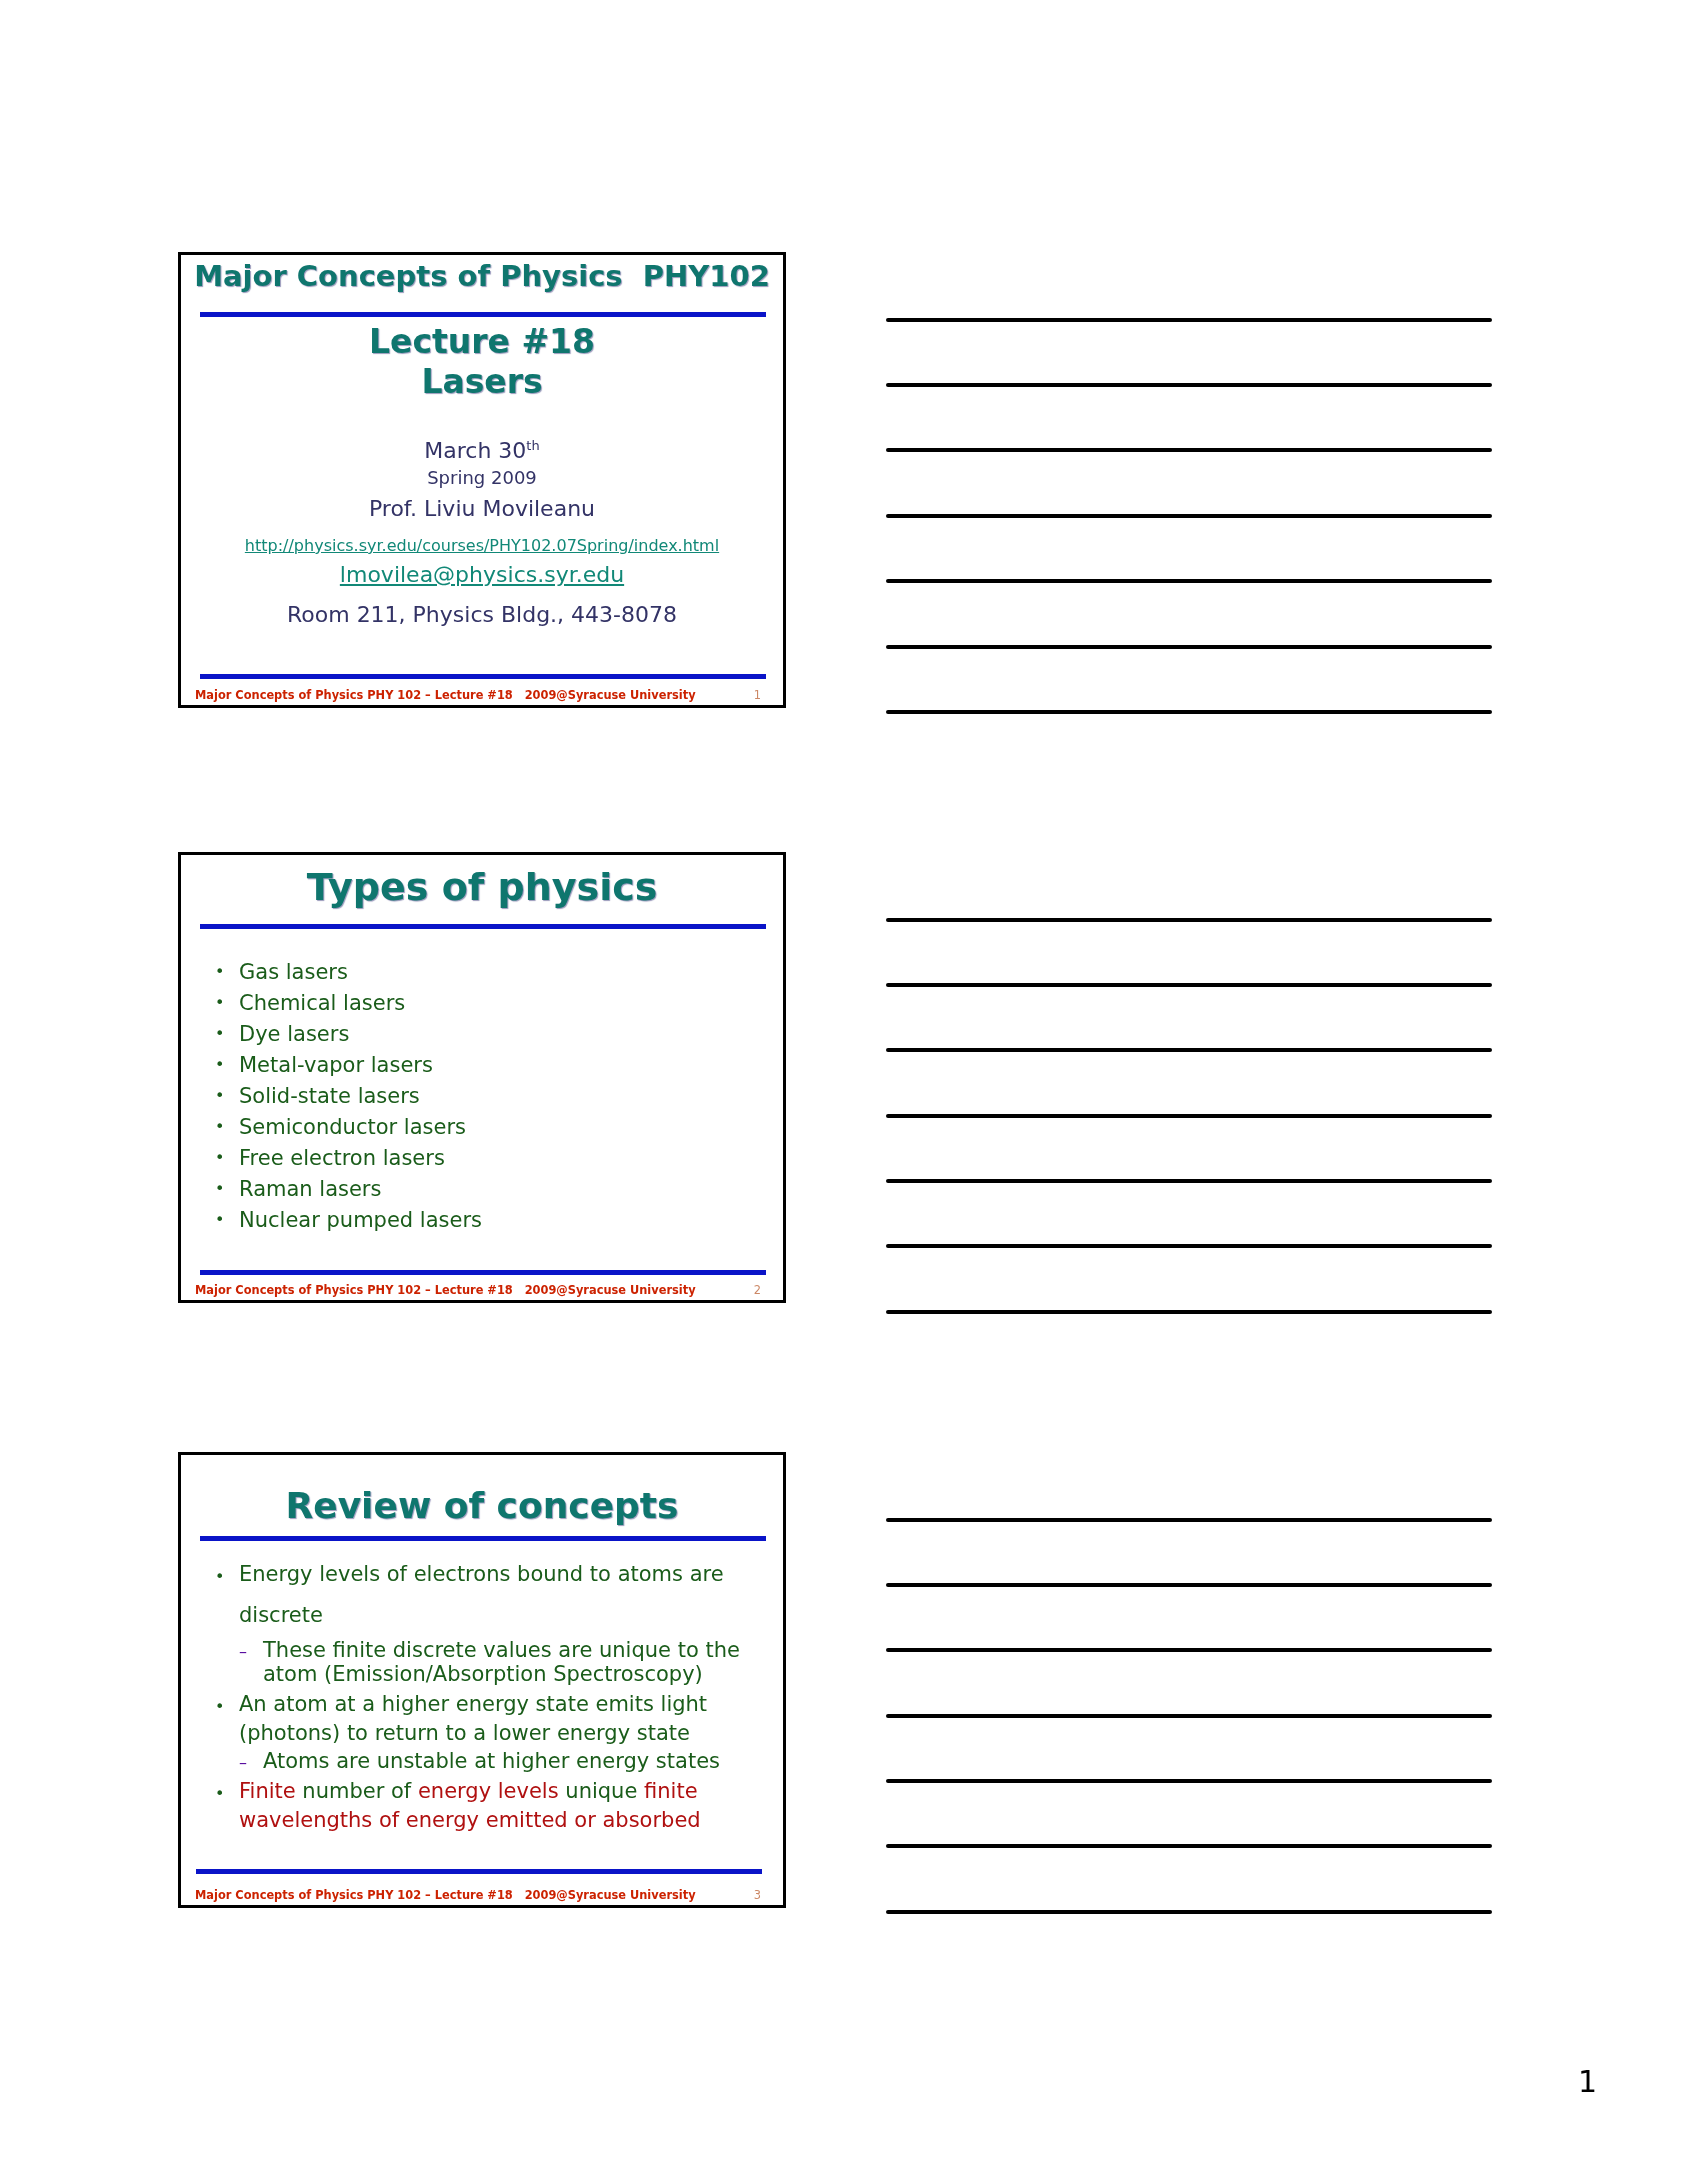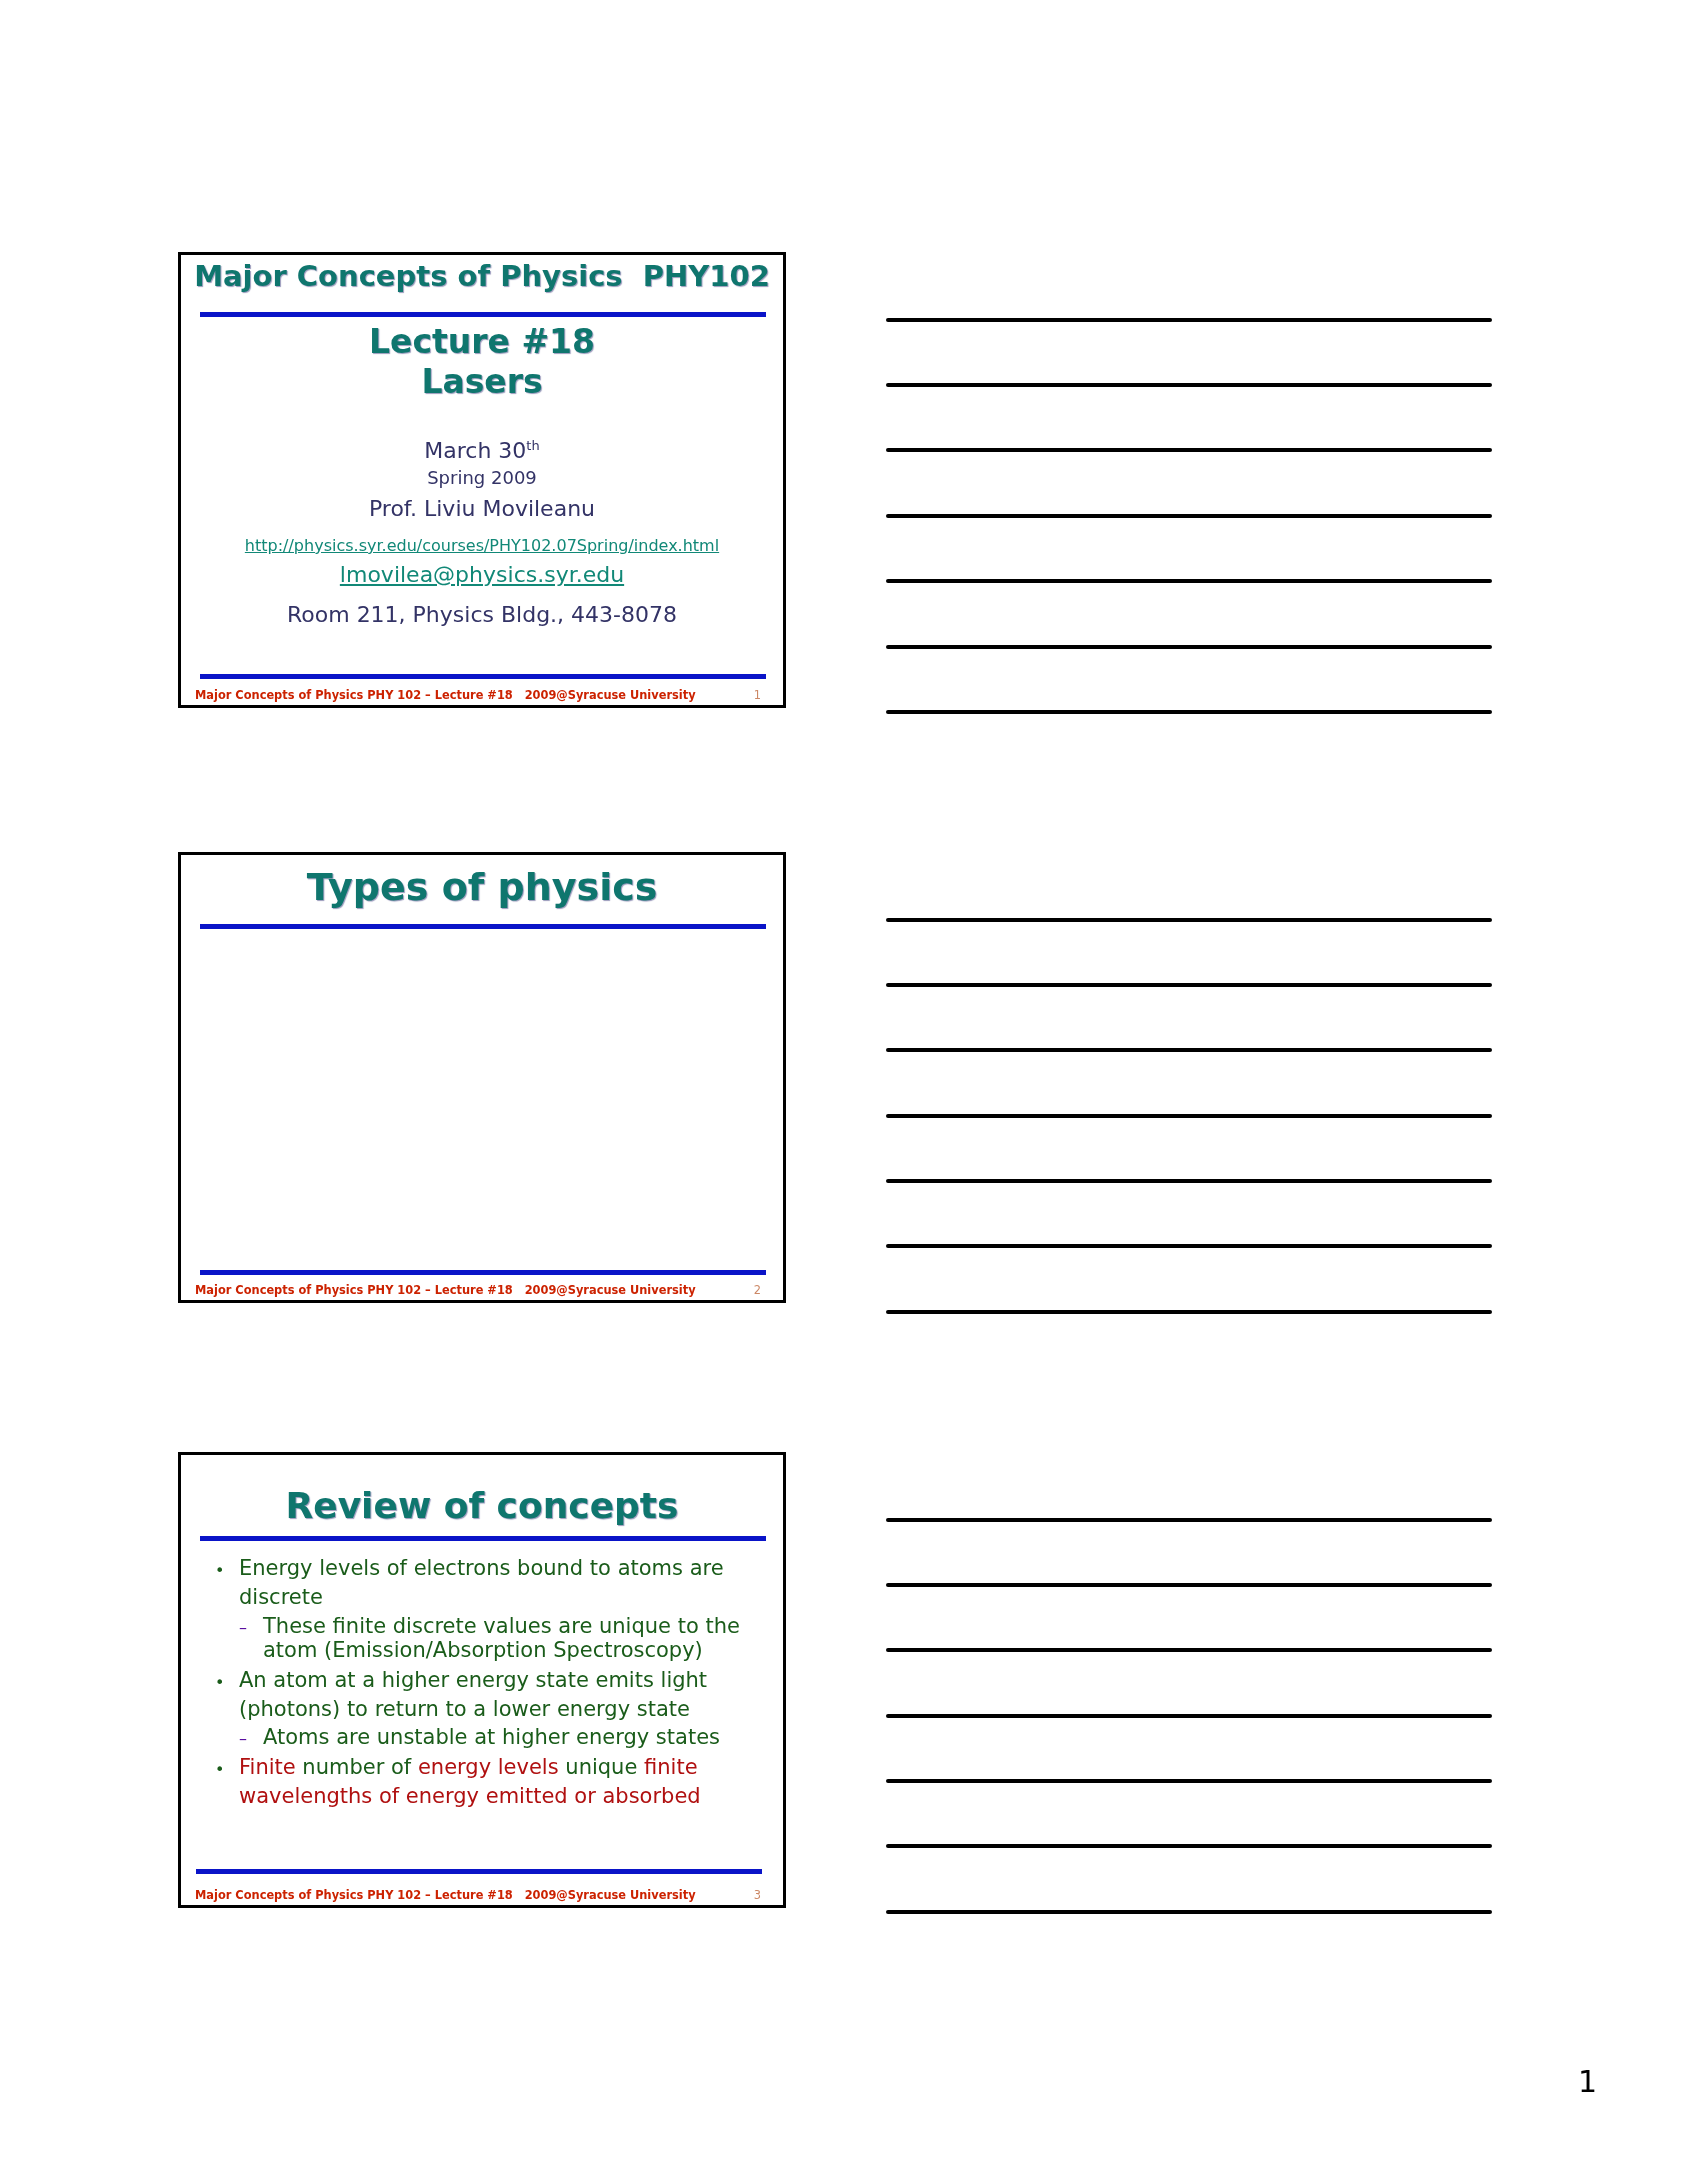--- a/index.html
+++ b/index.html
@@ -44,32 +44,43 @@
   <div class="rule" style="top:419px;"></div>
   <div class="footer">
     <span style="white-space:pre;">Major Concepts of Physics PHY 102 – Lecture #18   2009@Syracuse University</span>
     <span class="num">1</span>
   </div>
 </div>
 
 <div class="slide" style="top:852px;height:445px;">
   <div class="slide-title-main" style="position:absolute;top:10px;left:0;width:100%;font-size:38px;">Types of physics</div>
   <div class="rule" style="top:69px;"></div>
+  <ul class="bullets" style="top:105px;">
+    <li style="height:31px;">Gas lasers</li>
+    <li style="height:31px;">Chemical lasers</li>
+    <li style="height:31px;">Dye lasers</li>
+    <li style="height:31px;">Metal-vapor lasers</li>
+    <li style="height:31px;">Solid-state lasers</li>
+    <li style="height:31px;">Semiconductor lasers</li>
+    <li style="height:31px;">Free electron lasers</li>
+    <li style="height:31px;">Raman lasers</li>
+    <li style="height:31px;">Nuclear pumped lasers</li>
+  </ul>
   <div class="rule" style="top:415px;"></div>
   <div class="footer">
     <span style="white-space:pre;">Major Concepts of Physics PHY 102 – Lecture #18   2009@Syracuse University</span>
     <span class="num">2</span>
   </div>
 </div>
 
 <div class="slide" style="top:1452px;height:450px;">
   <div class="slide-title-main" style="position:absolute;top:30px;left:0;width:100%;font-size:36px;">Review of concepts</div>
   <div class="rule" style="top:81px;"></div>
   <ul class="bullets" style="top:99px;width:554px;">
-    <li style="line-height:29px;">Energy levels of electrons bound to atoms are discrete</li>
+    <li style="line-height:41px;">Energy levels of electrons bound to atoms are discrete</li>
     <li class="sub" style="line-height:24px;margin-top:2px;">These finite  discrete values are unique to the atom (Emission/Absorption Spectroscopy)</li>
     <li style="line-height:29px;margin-top:4px;">An atom at a higher energy state emits light (photons) to return to a lower energy state</li>
     <li class="sub" style="line-height:24px;margin-top:1px;">Atoms are unstable at higher energy states</li>
     <li style="line-height:29px;margin-top:4px;color:#b01010;">
       <span class="red">Finite</span><span style="color:#1a5c1a;"> number of </span><span class="red">energy levels</span><span style="color:#1a5c1a;"> unique </span><span class="red">finite wavelengths of energy emitted or absorbed</span>
     </li>
   </ul>
   <div class="rule" style="top:414px;left:15px;"></div>
   <div class="footer">
     <span style="white-space:pre;">Major Concepts of Physics PHY 102 – Lecture #18   2009@Syracuse University</span>

